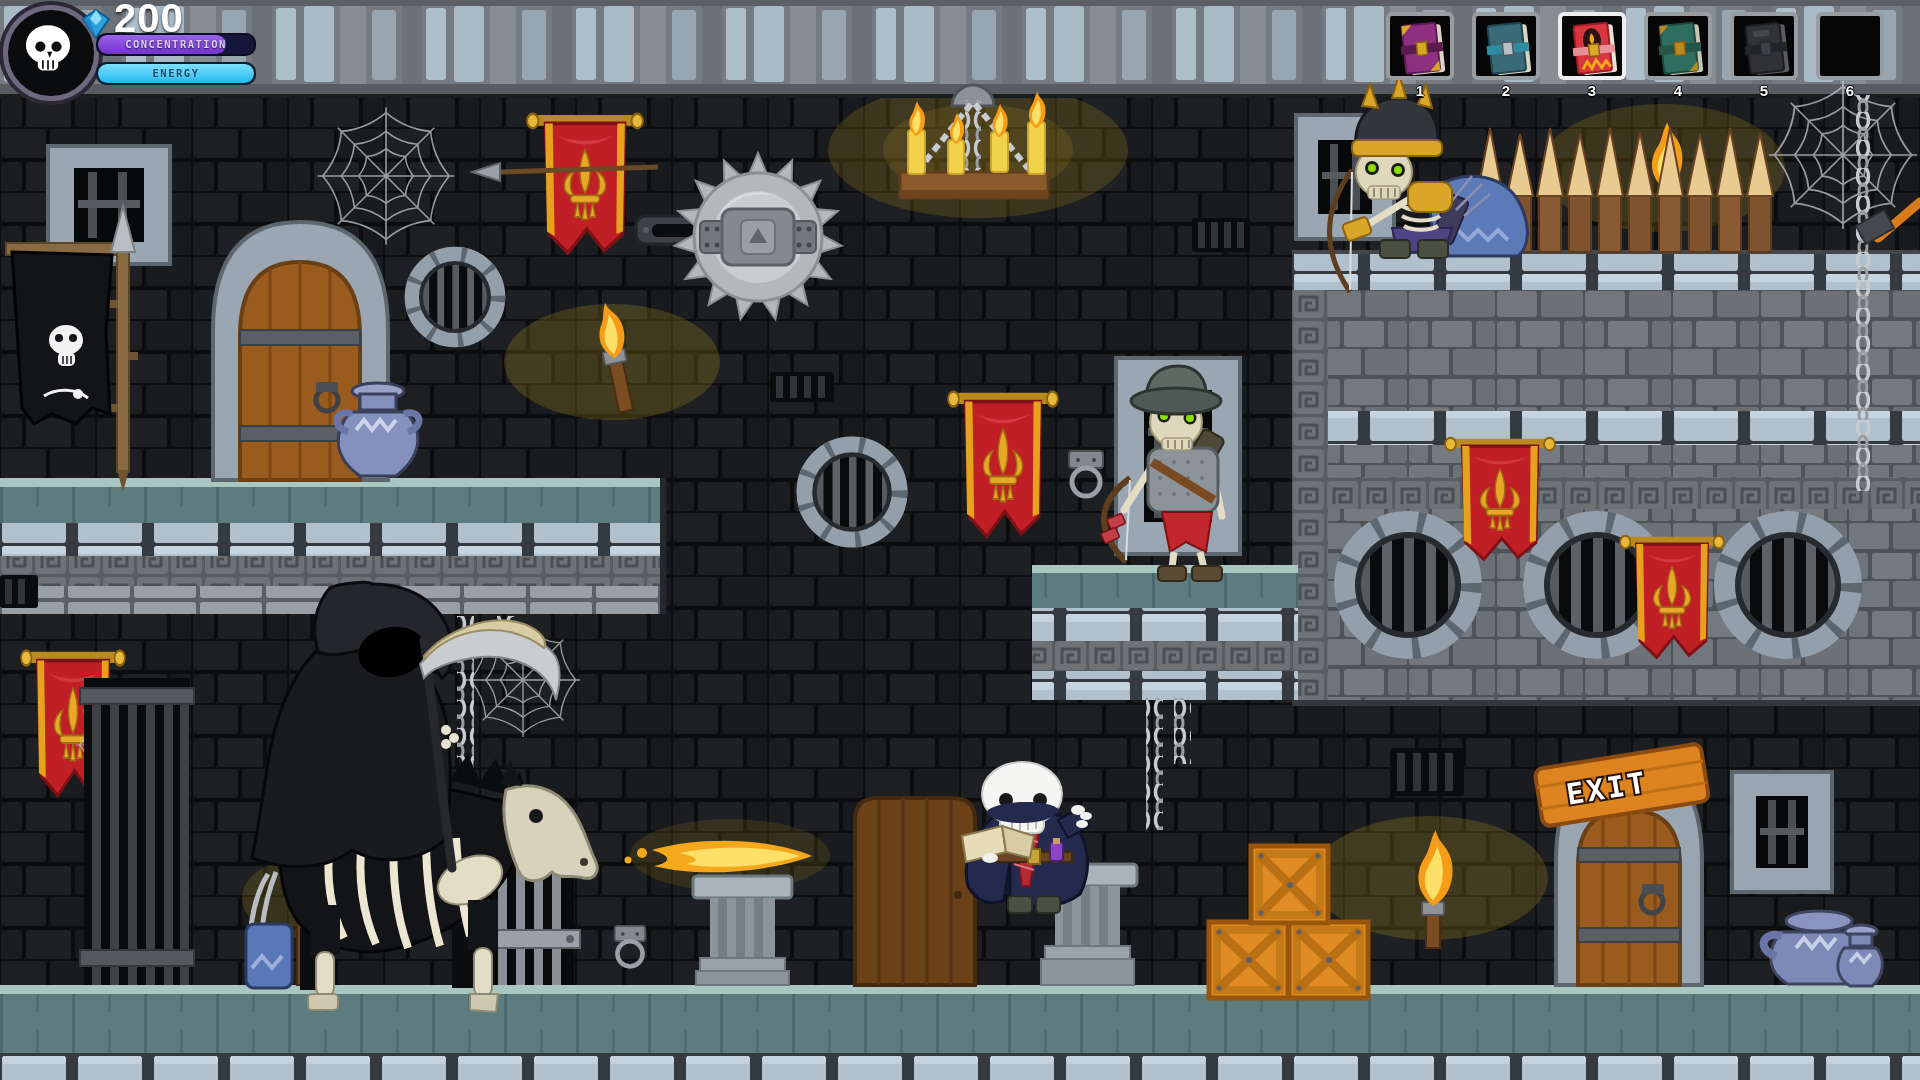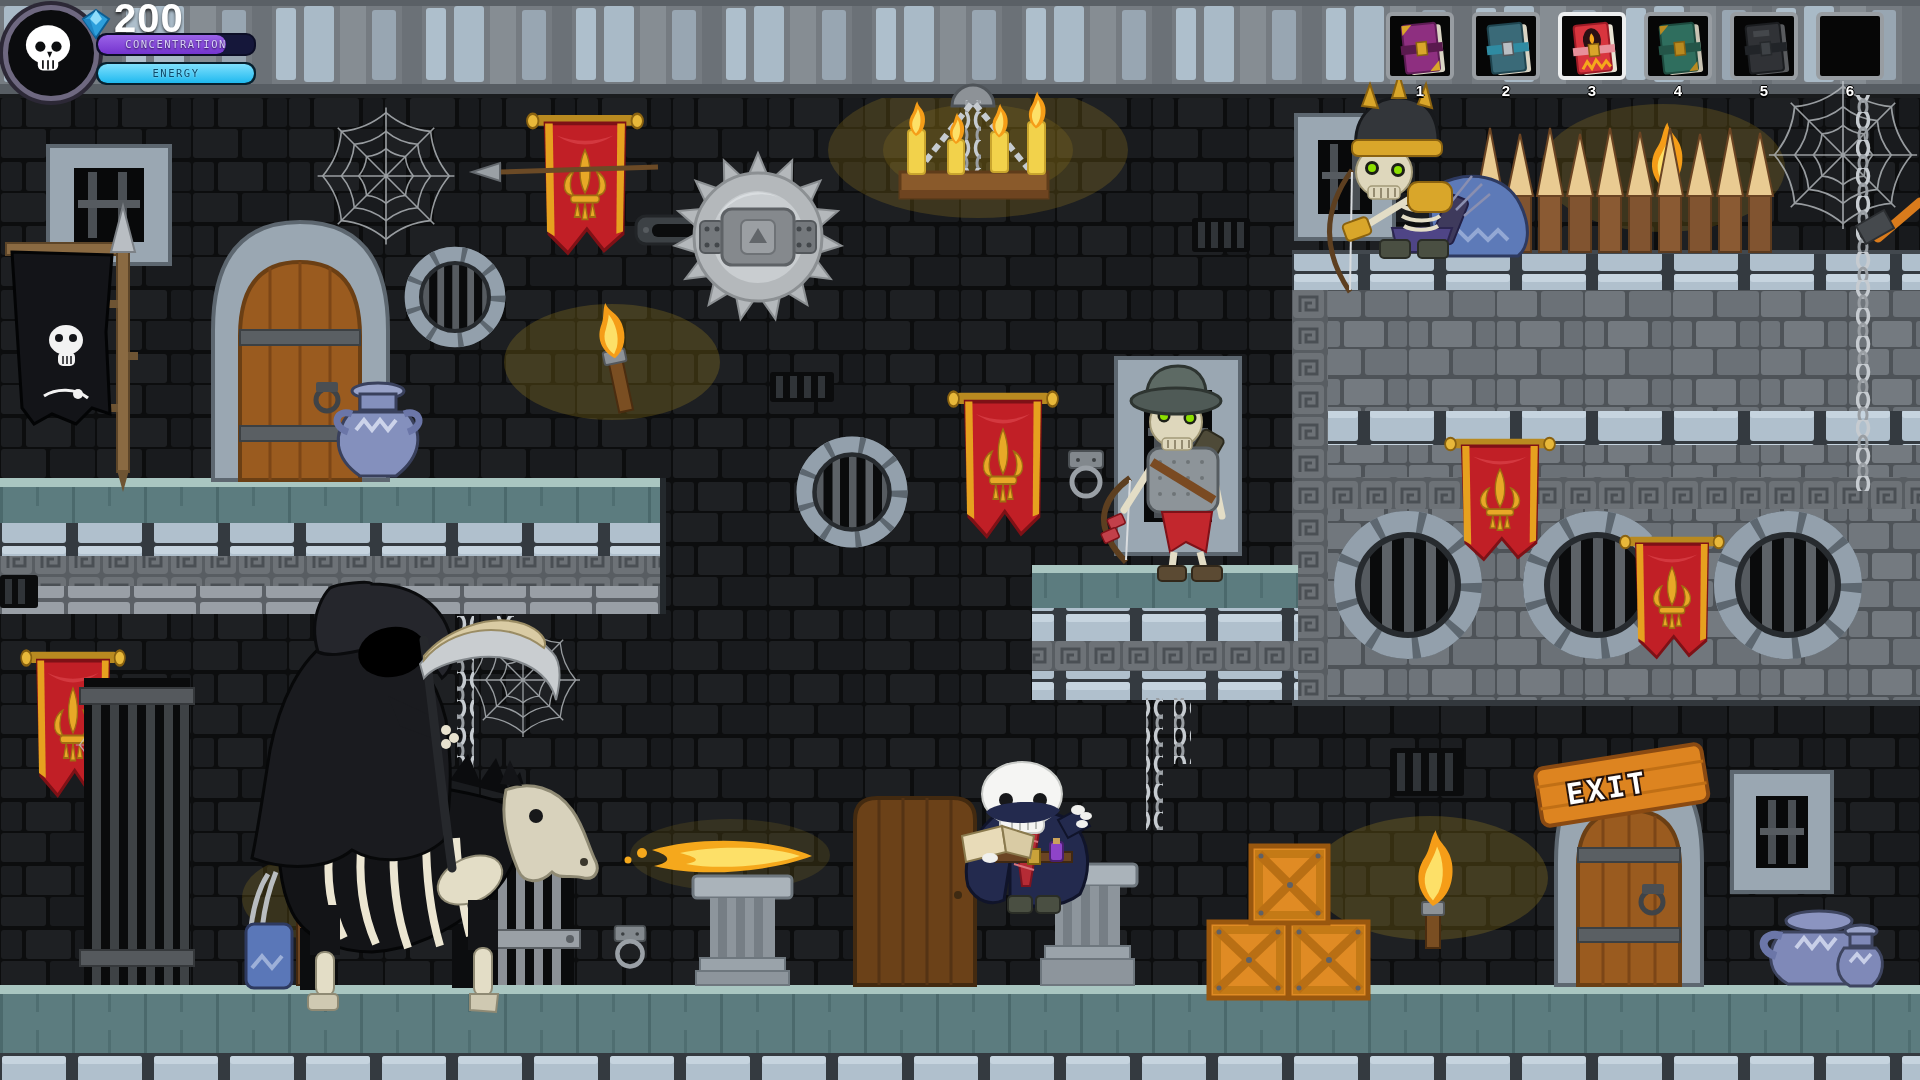--- a/index.html
+++ b/index.html
@@ -11,21 +11,21 @@
   #avatar{left:3px;top:5px;width:86px;height:86px;border-radius:50%;
           background:#0b0c0e;border:5px solid #6e6880;box-shadow:0 0 0 4px #2c2836;}
   #avatar svg{position:absolute;left:6px;top:6px;}
   #gem{left:80px;top:8px;width:32px;height:32px;}
   #gem-count{left:114px;top:-4px;font-size:40px;font-weight:bold;color:#ffffff;
              text-shadow:0 2px 3px rgba(0,0,0,.7);letter-spacing:1px;}
   #bars{left:96px;top:33px;width:160px;}
   .bar{position:relative;height:19px;border-radius:10px;overflow:hidden;margin-bottom:6px;}
   .bar .fill{position:absolute;left:0;top:0;bottom:0;border-radius:10px;}
   .bar .lbl{position:absolute;left:0;right:0;top:0;bottom:0;text-align:center;line-height:19px;
-            font-family:"DejaVu Sans Mono",monospace;font-weight:normal;font-size:10.5px;letter-spacing:1.5px;}
+            font-family:"DejaVu Sans Mono",monospace;font-weight:bold;font-size:10.5px;letter-spacing:1.5px;}
   #bar-conc{background:#15173a;border:2px solid #0c0e26;}
   #bar-conc .fill{background:linear-gradient(#9b63e8,#7434ce);}
   #bar-conc .lbl{color:#d8d0f5;text-shadow:0 1px 2px #1c0f3a;}
   #bar-energy{background:#0d3344;border:2px solid #07202e;}
   #bar-energy .fill{background:linear-gradient(#7fe0fd,#1fb9ef);}
   #bar-energy .lbl{color:#0c4a6b;text-shadow:0 0 2px rgba(255,255,255,.55);}
   #inv{left:1386px;top:12px;display:flex;gap:18px;}
   .slot{position:relative;width:68px;height:68px;box-sizing:border-box;border:4px solid #989da2;
         border-radius:6px;background:#060606;}
   .slot.sel{border-color:#eceeef;}

